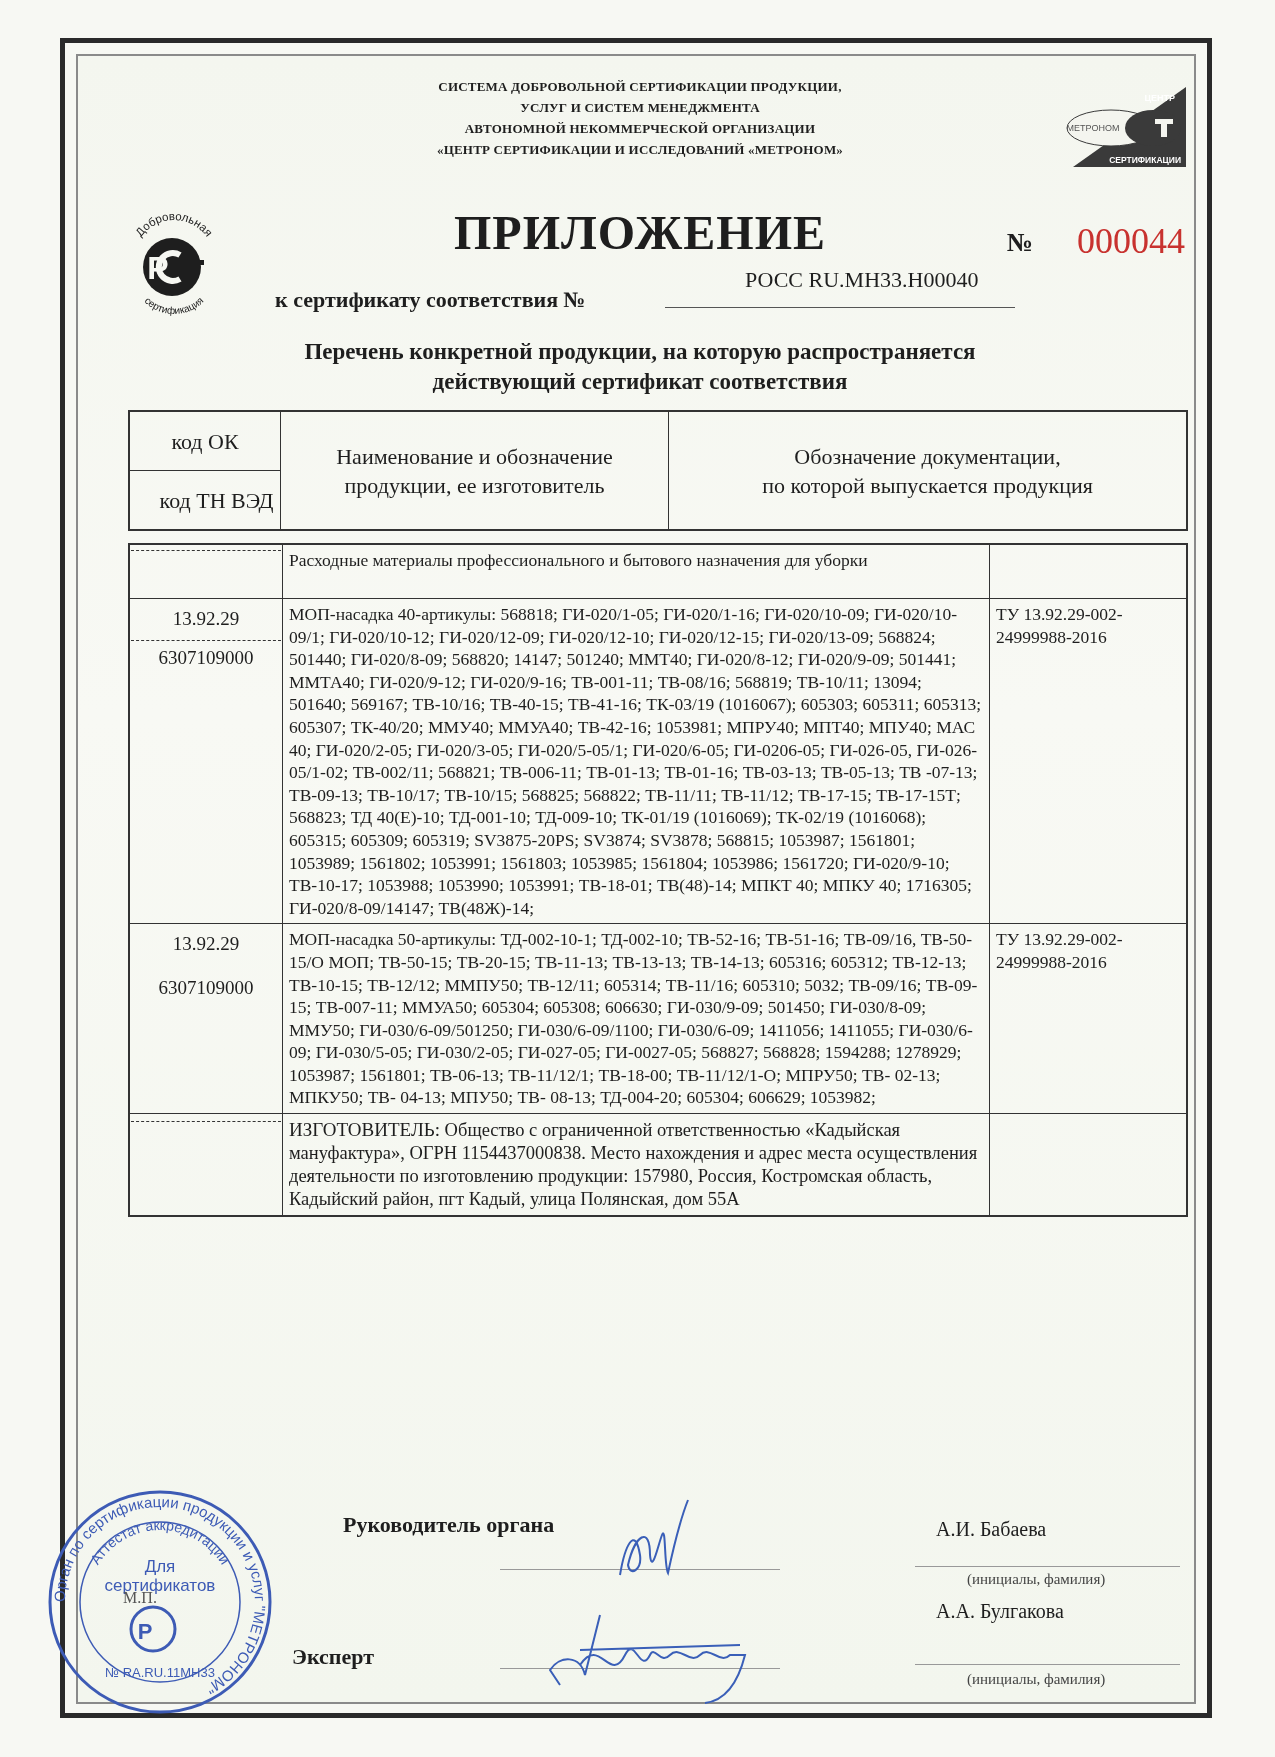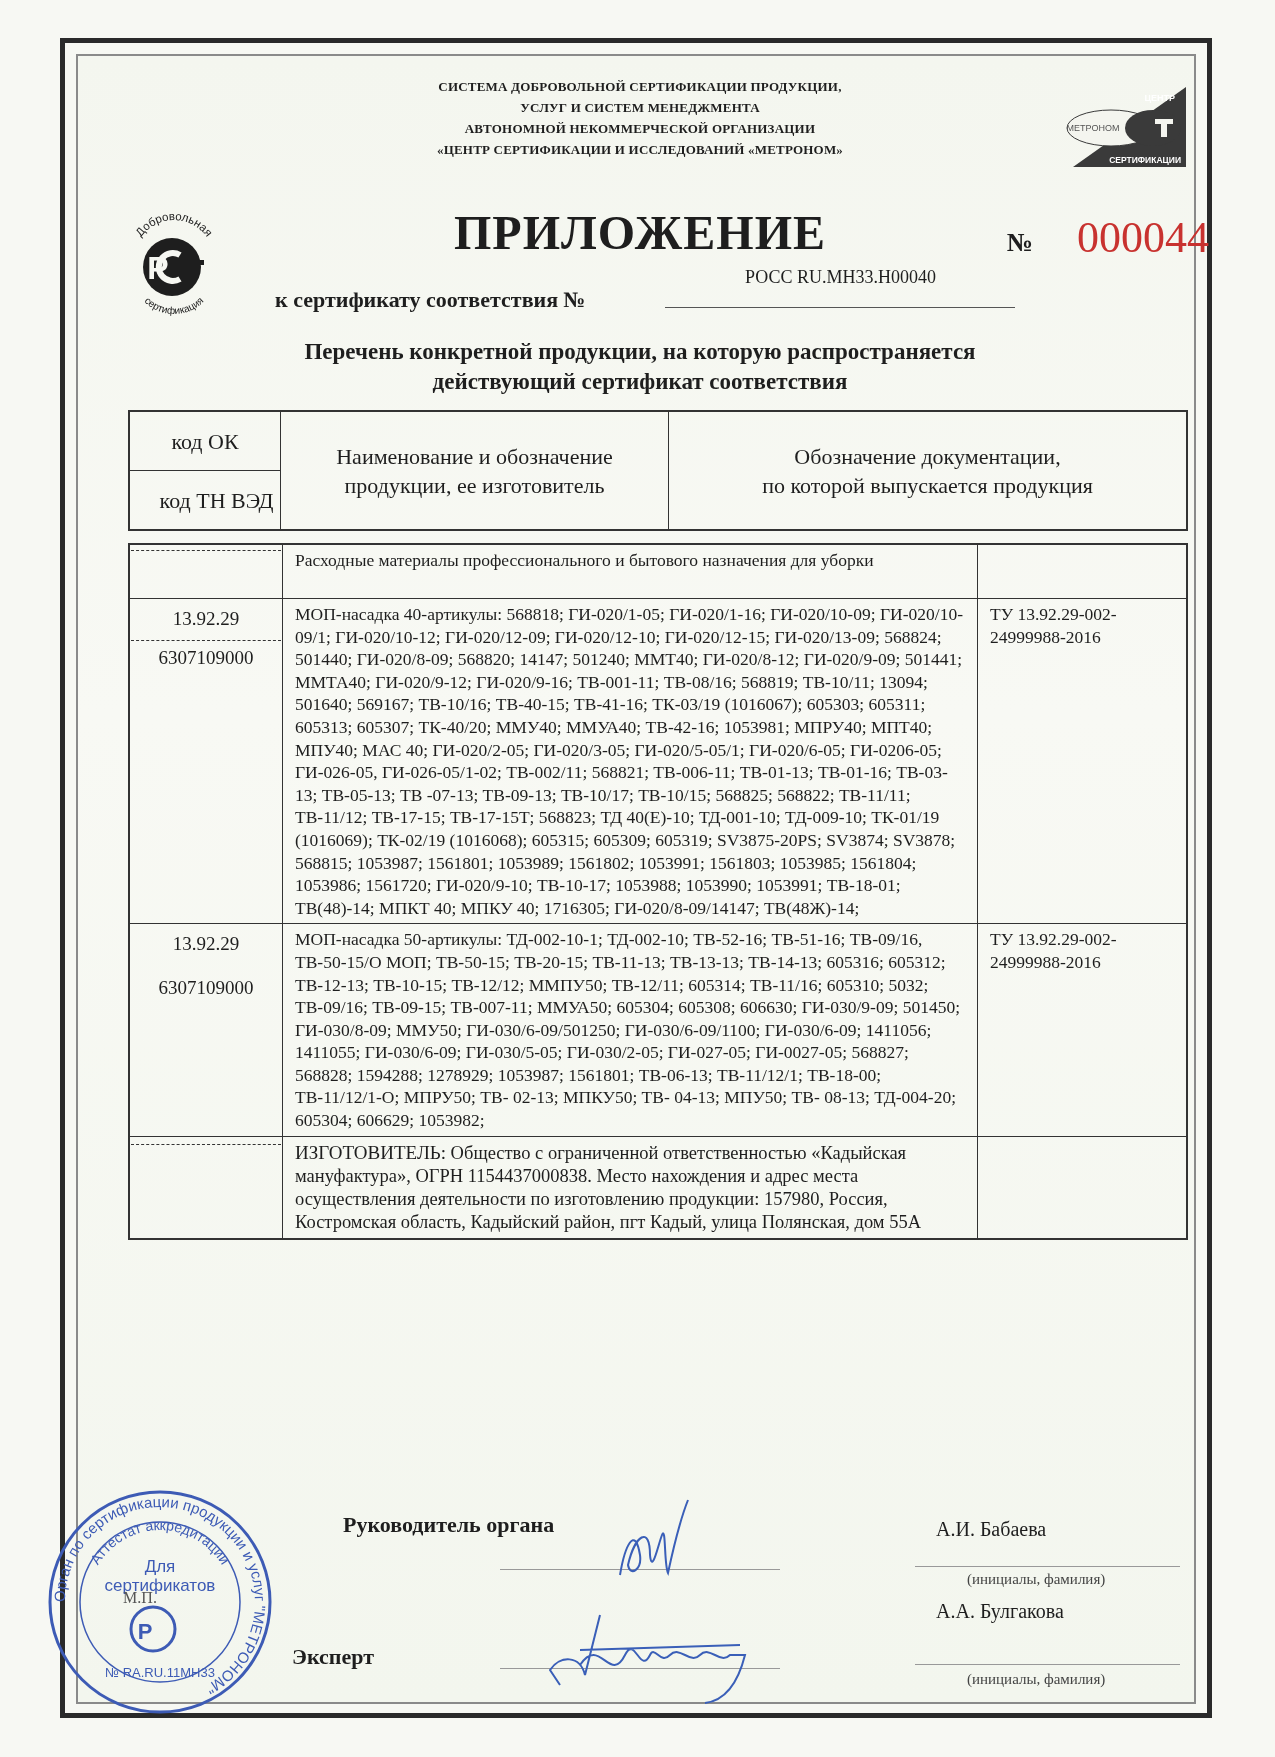--- a/index.html
+++ b/index.html
@@ -22,40 +22,40 @@
     position:absolute; left:300px; top:76px; width:680px; text-align:center;
     font-weight:bold; font-size:13px; line-height:21px; letter-spacing:0.2px;
   }
   .metronom-logo { position:absolute; left:1063px; top:87px; width:123px; height:80px; }
   .rst-logo { position:absolute; left:120px; top:210px; width:108px; height:110px; }
   .title {
     position:absolute; left:400px; top:205px; width:480px; text-align:center;
     font-size:48px; font-weight:bold; letter-spacing:1px;
   }
   .num-sign { position:absolute; left:1007px; top:228px; font-size:26px; font-weight:bold; }
-  .num-value { position:absolute; left:1077px; top:212px; font-size:44px; color:#c8322f; }
+  .num-value { position:absolute; left:1077px; top:220px; font-size:36px; color:#c8322f; }
   .cert-label { position:absolute; left:275px; top:287px; font-size:22px; font-weight:bold; }
   .cert-line { position:absolute; left:665px; top:307px; width:350px; border-bottom:1px solid #555; }
-  .cert-number { position:absolute; left:745px; top:267px; font-size:18px; }
+  .cert-number { position:absolute; left:745px; top:267px; font-size:22px; }
   .subtitle {
     position:absolute; left:200px; top:337px; width:880px; text-align:center;
     font-weight:bold; font-size:23px; line-height:30px;
   }
   table.header-table {
     position:absolute; left:128px; top:410px; width:1060px; height:114px;
     border-collapse:collapse; border:2px solid #333;
   }
   table.header-table td { border:1.5px solid #333; text-align:center; font-size:22px; line-height:29px; }
   table.main-table {
     position:absolute; left:128px; top:543px; width:1060px;
     border-collapse:collapse; border:2px solid #333;
   }
   table.main-table td {
     border:1.5px solid #333; vertical-align:top;
-    font-size:17.5px; line-height:22.6px; padding:4px 12px;
+    font-size:17.5px; line-height:22.6px; padding:4px 6px;
   }
   td.code-cell { width:150px; text-align:center; font-size:19px !important; padding:1px !important; }
   td.doc-cell { width:184px; }
   .code-top { padding:8px 0 8px 0; }
   .code-split { border-top:1.5px dashed #333; padding-top:6px; }
   .dash-top { border-top:1.5px dashed #333; margin-top:6px; }
   .code-stack { padding-top:8px; }
   .code-stack div { margin-bottom:21px; }
   .sig-label { position:absolute; font-weight:bold; font-size:22px; }
   .sig-line { position:absolute; border-bottom:1px solid #999; }

